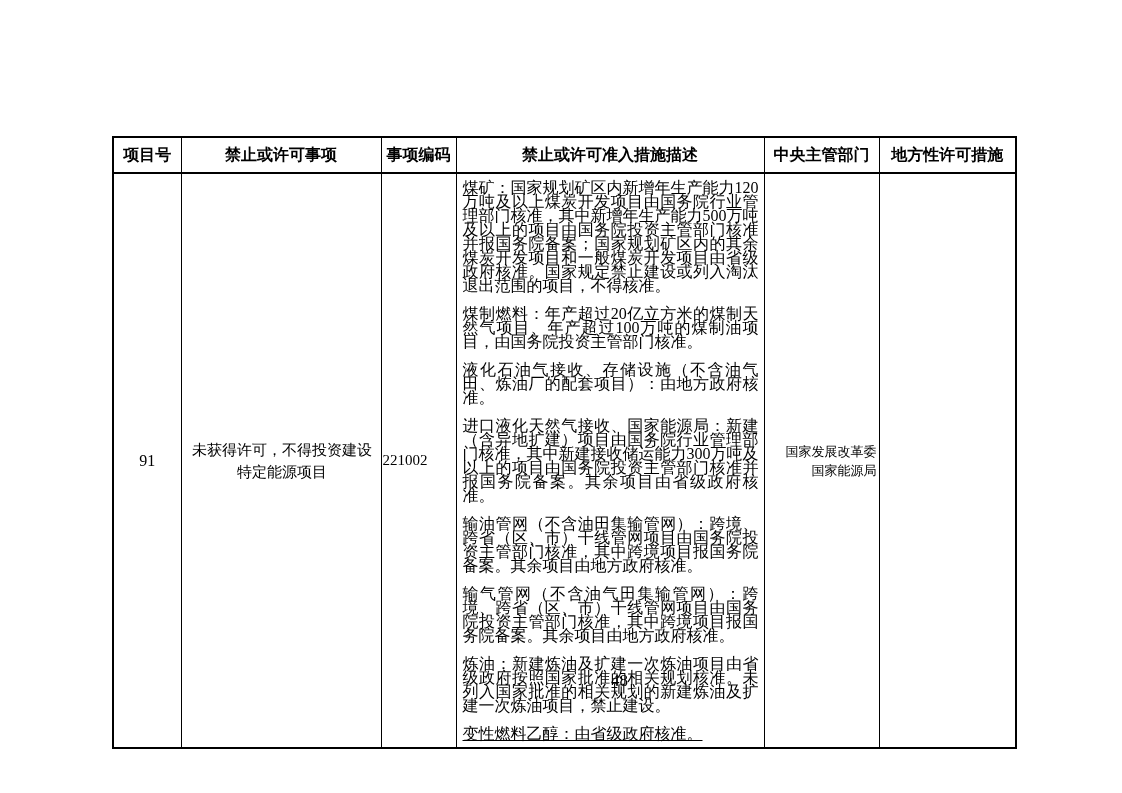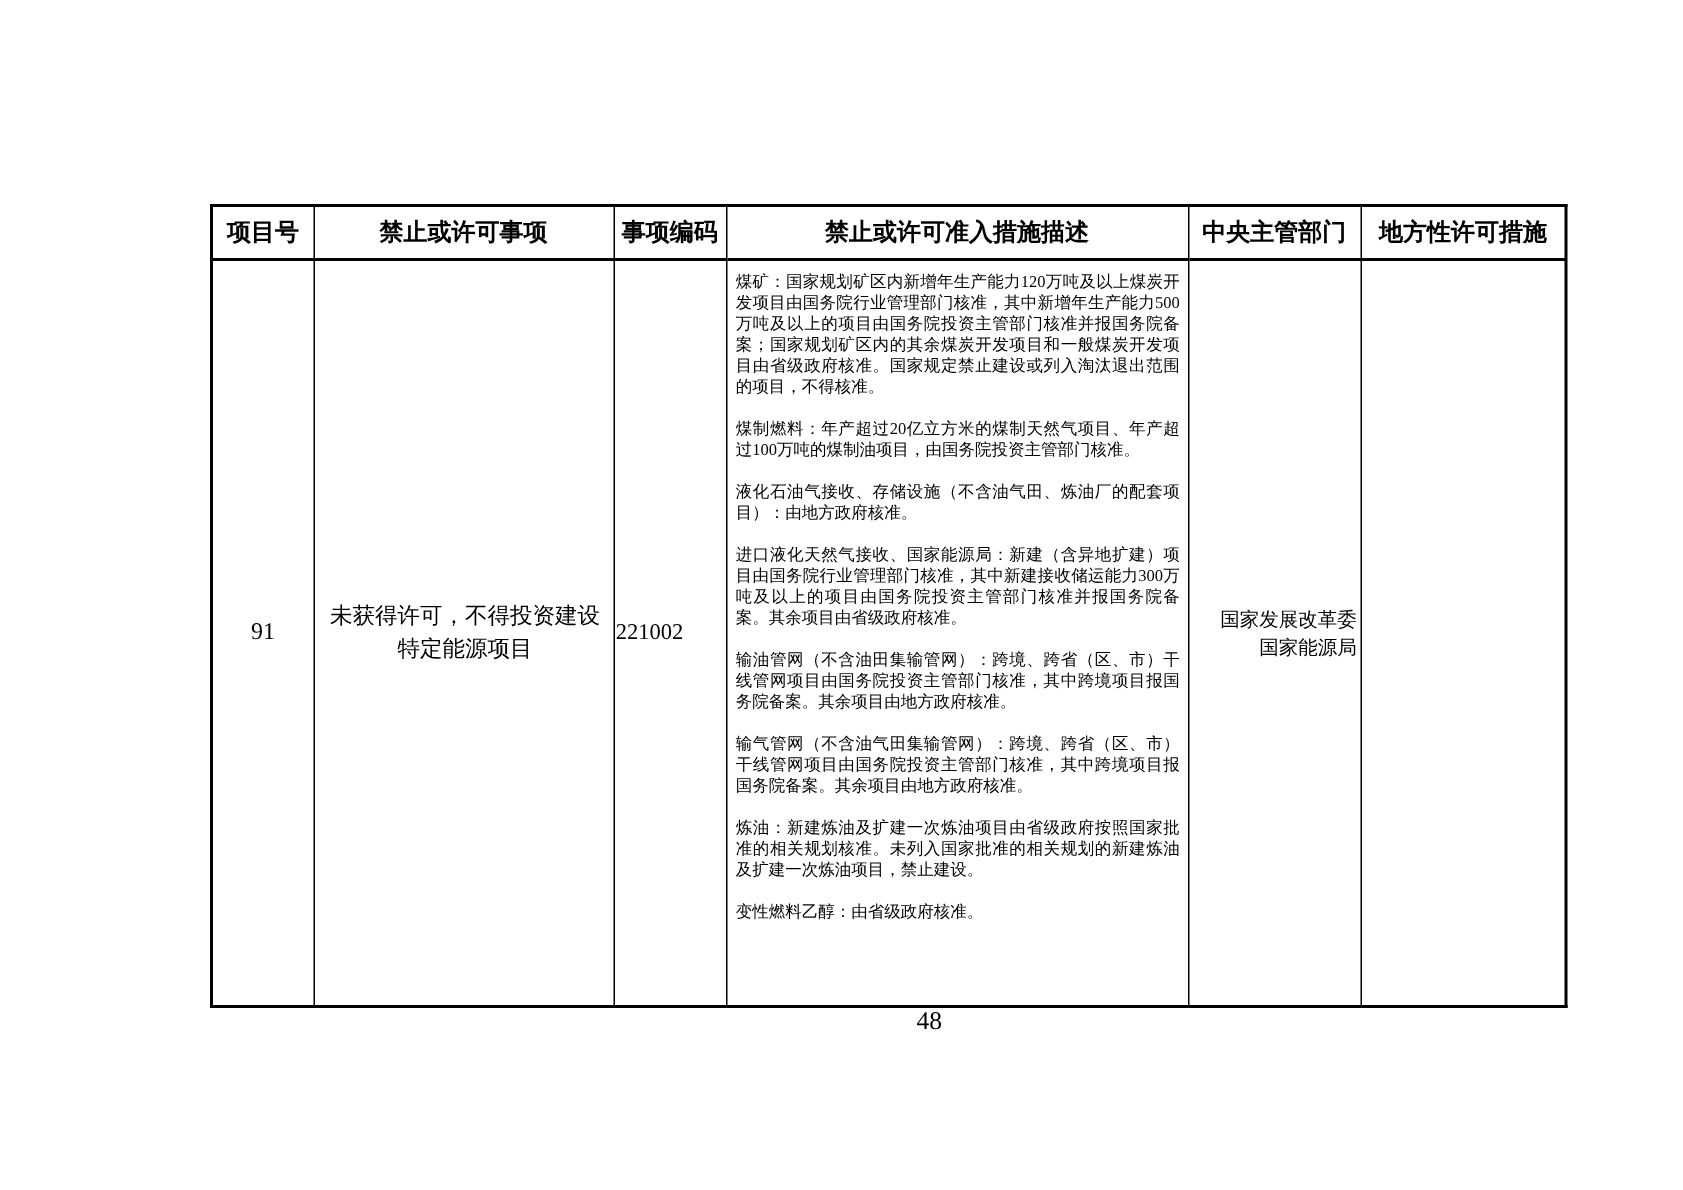--- a/index.html
+++ b/index.html
@@ -17,21 +17,20 @@
     overflow: hidden;
   }
   table.doc-table {
     position: absolute;
     left: 112px;
     top: 136px;
     width: 903px;
     border-collapse: collapse;
     table-layout: fixed;
     border: 2px solid #000000;
-    margin-left: 28px;
   }
   table.doc-table th,
   table.doc-table td {
     border: 1px solid #000000;
     overflow: hidden;
   }
   table.doc-table thead th {
     height: 34px;
     font-family: "Liberation Sans", sans-serif;
     font-weight: bold;
@@ -58,29 +57,30 @@
   }
   td.cell-item-code {
     text-align: left;
     vertical-align: middle;
     font-size: 15px;
   }
   td.cell-measures {
     vertical-align: top;
     text-align: left;
     padding: 7px 5px 6px 6px;
-    font-size: 11px;
+    font-size: 16px;
     line-height: 14px;
   }
   td.cell-measures p {
     margin: 0 0 14px 0;
     text-align: justify;
   }
   td.cell-measures p:last-child {
     margin-bottom: 0;
+    text-decoration: underline;
   }
   td.cell-central {
     vertical-align: middle;
     text-align: right;
     padding: 0 2px 0 4px;
     font-size: 13px;
     line-height: 19px;
   }
   td.cell-local {
     vertical-align: middle;

